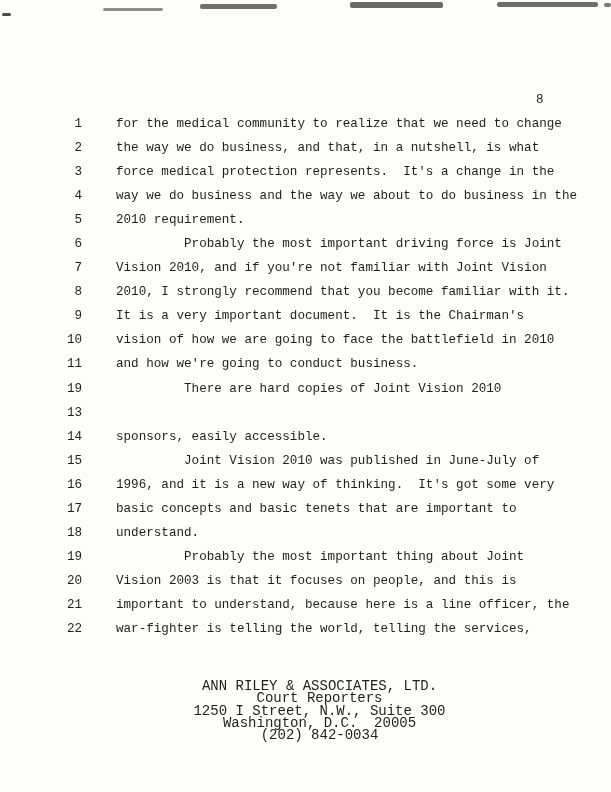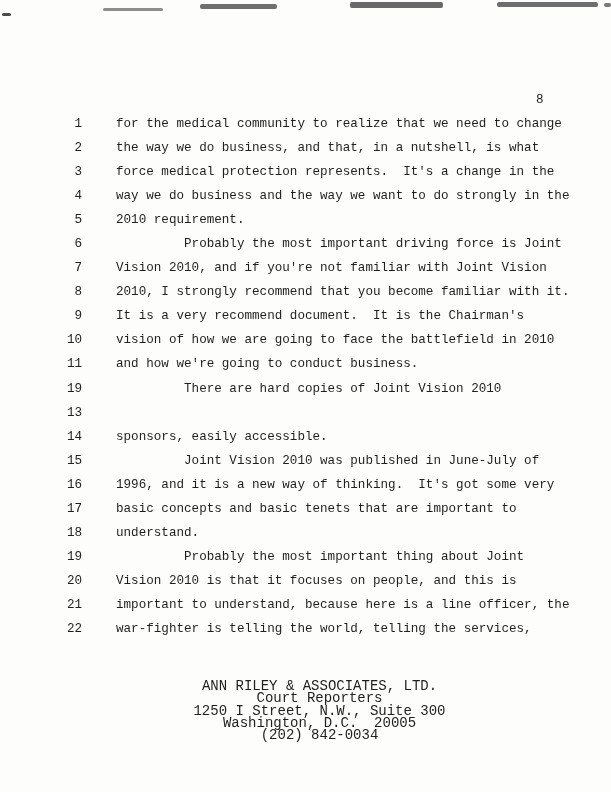--- a/index.html
+++ b/index.html
@@ -60,41 +60,41 @@
     <div class="row">
         <span class="ln">2</span>
         <span class="lt">the way we do business, and that, in a nutshell, is what</span>
       </div>
     <div class="row">
         <span class="ln">3</span>
         <span class="lt">force medical protection represents.  It's a change in the</span>
       </div>
     <div class="row">
         <span class="ln">4</span>
-        <span class="lt">way we do business and the way we want to do strongly in the</span>
+        <span class="lt">way we do business and the way we about to do business in the</span>
       </div>
     <div class="row">
         <span class="ln">5</span>
         <span class="lt">2010 requirement.</span>
       </div>
     <div class="row">
         <span class="ln">6</span>
         <span class="lt">         Probably the most important driving force is Joint</span>
       </div>
     <div class="row">
         <span class="ln">7</span>
         <span class="lt">Vision 2010, and if you're not familiar with Joint Vision</span>
       </div>
     <div class="row">
         <span class="ln">8</span>
         <span class="lt">2010, I strongly recommend that you become familiar with it.</span>
       </div>
     <div class="row">
         <span class="ln">9</span>
-        <span class="lt">It is a very recommend document.  It is the Chairman's</span>
+        <span class="lt">It is a very important document.  It is the Chairman's</span>
       </div>
     <div class="row">
         <span class="ln">10</span>
         <span class="lt">vision of how we are going to face the battlefield in 2010</span>
       </div>
     <div class="row">
         <span class="ln">11</span>
         <span class="lt">and how we're going to conduct business.</span>
       </div>
     <div class="row">
@@ -123,21 +123,21 @@
     <div class="row">
         <span class="ln">18</span>
         <span class="lt">understand.</span>
       </div>
     <div class="row">
         <span class="ln">19</span>
         <span class="lt">         Probably the most important thing about Joint</span>
       </div>
     <div class="row">
         <span class="ln">20</span>
-        <span class="lt">Vision 2010 is that it focuses on people, and this is</span>
+        <span class="lt">Vision 2003 is that it focuses on people, and this is</span>
       </div>
     <div class="row">
         <span class="ln">21</span>
         <span class="lt">important to understand, because here is a line officer, the</span>
       </div>
     <div class="row">
         <span class="ln">22</span>
         <span class="lt">war-fighter is telling the world, telling the services,</span>
       </div>
   </div>

